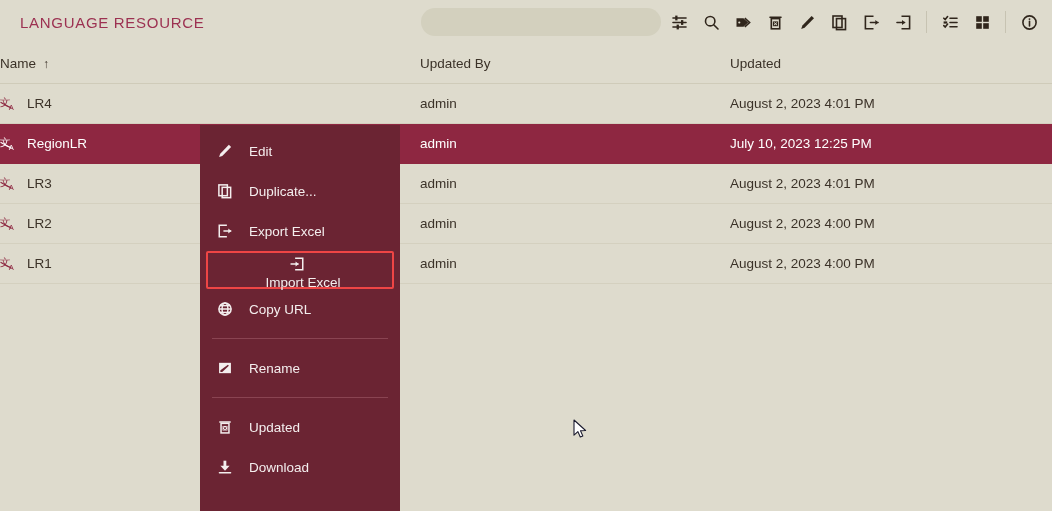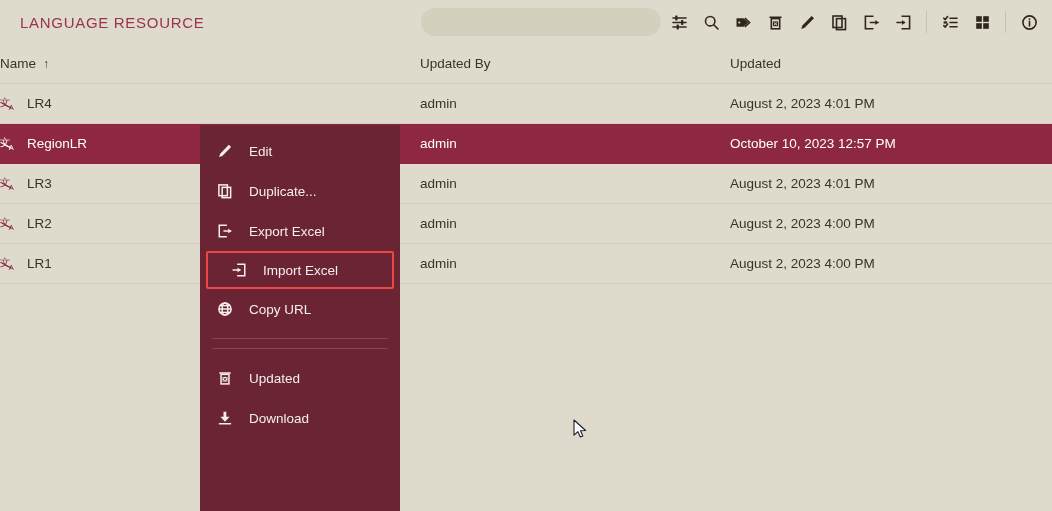--- a/index.html
+++ b/index.html
@@ -156,23 +156,24 @@
     height: 22px;
     flex: 0 0 auto;
     display: flex;
     align-items: center;
     justify-content: center;
     margin-right: 13px;
   }
   .menu-item.highlighted {
     border: 2px solid #ef4545;
     margin: 0 6px 0 6px;
-    padding-left: 20px;
+    padding-left: 6px;
     border-radius: 2px;
     height: 38px;
+    flex-direction: column;
   }
   .menu-sep {
     height: 1px;
     background: #8a4452;
     margin: 9px 12px 9px 12px;
   }
   .mi-ico { stroke: #f4eeee; fill: none; stroke-width: 1.6; }
   .mi-ico-f { fill: #f4eeee; }
 
   
@@ -342,21 +343,21 @@
         <span class="lang-icon">
           <svg width="17" height="17" viewBox="0 0 17 17">
             <text x="0" y="10.5" font-family="'DejaVu Sans',sans-serif" font-size="10.5" fill="#ffffff">文</text>
             <text x="8.8" y="15.2" font-family="'Liberation Sans',sans-serif" font-size="7.5" fill="#ffffff">A</text>
             <line x1="0.5" y1="7.2" x2="11.5" y2="13.2" stroke="#ffffff" stroke-width="1.1"></line>
           </svg>
         </span>
         <span>RegionLR</span>
       </div>
       <div class="cell col-by">admin</div>
-      <div class="cell col-upd">October 10, 2023 12:57 PM</div>
+      <div class="cell col-upd">July 10, 2023 12:25 PM</div>
     </div>
 
     <div class="row">
       <div class="cell col-name name-cell">
         <span class="lang-icon">
           <svg width="17" height="17" viewBox="0 0 17 17">
             <text x="0" y="10.5" font-family="'DejaVu Sans',sans-serif" font-size="10.5" fill="#8e2741">文</text>
             <text x="8.8" y="15.2" font-family="'Liberation Sans',sans-serif" font-size="7.5" fill="#8e2741">A</text>
             <line x1="0.5" y1="7.2" x2="11.5" y2="13.2" stroke="#8e2741" stroke-width="1.1"></line>
           </svg>
@@ -453,20 +454,29 @@
           <line x1="3.2" y1="4.9" x2="13.8" y2="4.9" class="mi-ico"></line>
           <line x1="3.2" y1="12.1" x2="13.8" y2="12.1" class="mi-ico"></line>
         </svg>
       </span>
       <span>Copy URL</span>
     </div>
 
     <div class="menu-sep"></div>
 
 
+    <div class="menu-item">
+      <span class="mi-icon">
+        <svg width="16" height="16" viewBox="0 0 17 17">
+          <rect x="2.2" y="3" width="12.6" height="11" class="mi-ico-f"></rect>
+          <path d="M11.6 5 L12.6 6 L5.6 12.8 H3.6 V11 Z" fill="#6b2433"></path>
+        </svg>
+      </span>
+      <span>Rename</span>
+    </div>
 
     <div class="menu-sep"></div>
 
     <div class="menu-item">
       <span class="mi-icon">
         <svg width="16" height="16" viewBox="0 0 17 17">
           <line x1="3" y1="3.2" x2="14" y2="3.2" class="mi-ico" stroke-linecap="round"></line>
           <rect x="4.3" y="4.6" width="8.4" height="10.2" class="mi-ico"></rect>
           <rect x="5.9" y="7.4" width="5.2" height="4.8" class="mi-ico-f"></rect>
           <path d="M6.9 8.4 L10.1 11.2 M10.1 8.4 L6.9 11.2" stroke="#6b2433" stroke-width="1" fill="none"></path>

